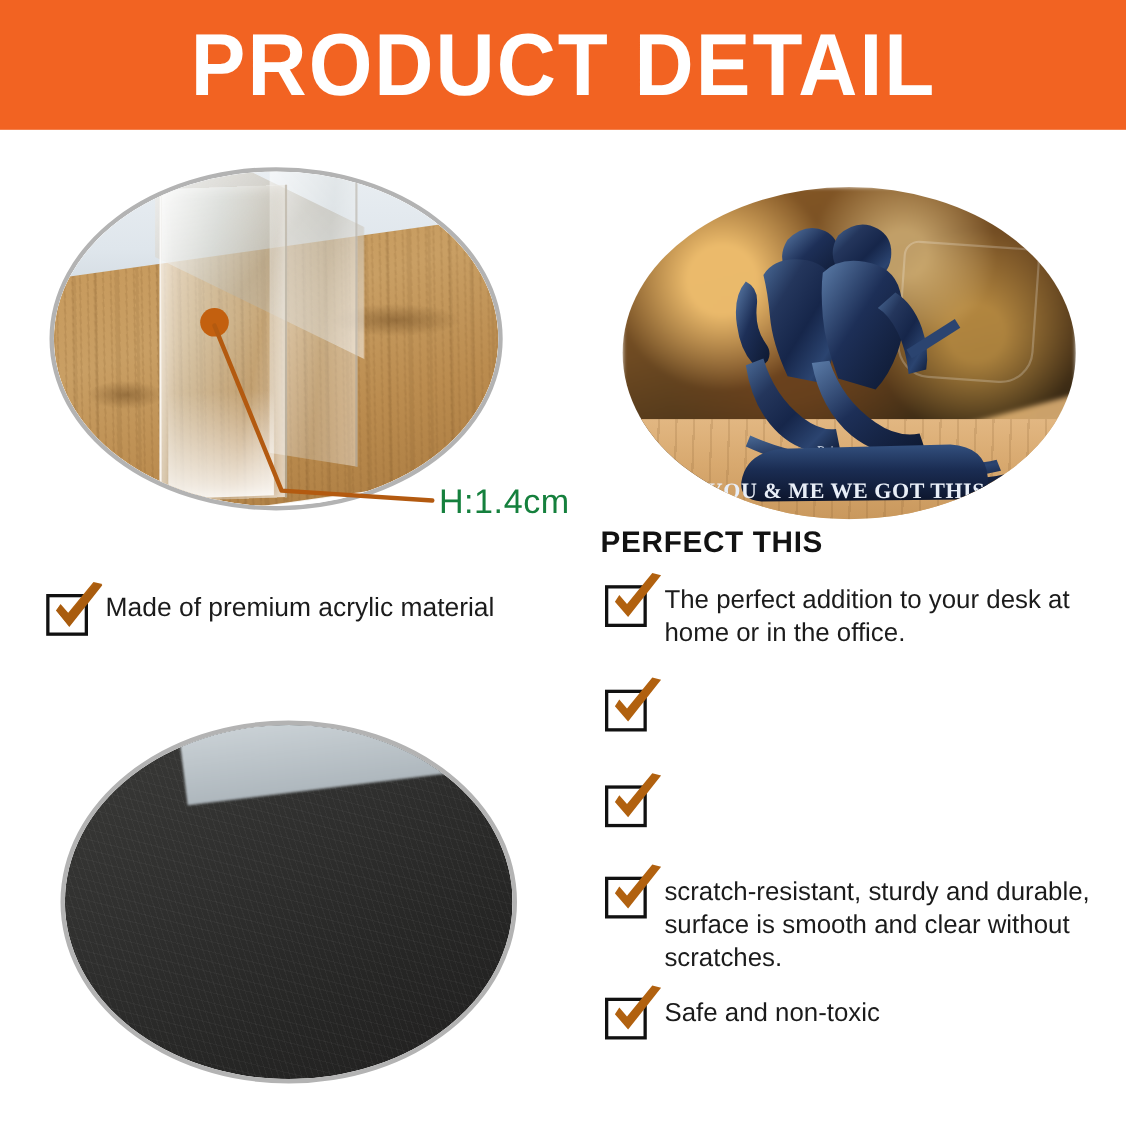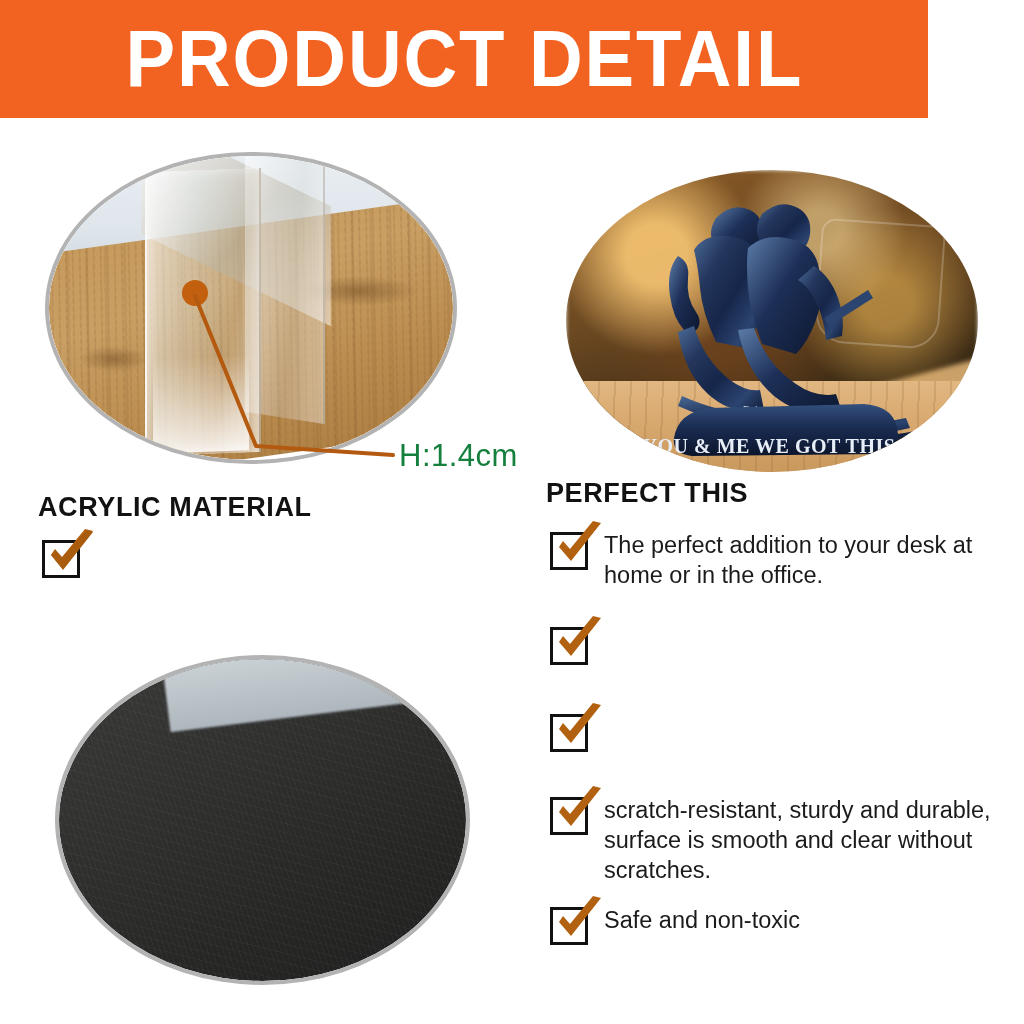--- a/index.html
+++ b/index.html
@@ -7,21 +7,21 @@
     width:1024px;height:1024px;
     background:#ffffff;
     font-family:"Liberation Sans", sans-serif;
     overflow:hidden;
     position:relative;
   }
   .page{position:relative;width:1024px;height:1024px;}
 
   
   .banner{
-    position:absolute;left:0;top:0;width:928px;height:118px;
+    position:absolute;left:0;top:0;width:1024px;height:118px;
     background:#f26322;
     display:flex;align-items:center;justify-content:center;
   }
   .banner-title{
     color:#ffffff;
     font-family:"Liberation Sans Narrow","Liberation Sans",sans-serif;
     font-weight:bold;
     font-size:80px;
     letter-spacing:2px;
     line-height:80px;
@@ -285,29 +285,29 @@
         <polygon points="128,75 300,104 250,240 52,196" fill="url(#blkTop)" stroke="rgba(236,242,245,0.9)" stroke-width="2"></polygon>
         <polygon points="136,84 292,110 246,228 62,190" fill="rgba(140,146,148,0.20)"></polygon>
         <polygon points="52,196 250,240 250,272 52,228" fill="url(#blkFront)"></polygon>
         <polygon points="250,240 300,104 300,136 250,272" fill="url(#blkSide)"></polygon>
         <polyline points="128,75 300,104" fill="none" stroke="rgba(255,255,255,0.85)" stroke-width="3"></polyline>
         <polyline points="52,196 52,228" fill="none" stroke="rgba(255,255,255,0.6)" stroke-width="2"></polyline>
       </svg>
     </div>
   </div>
 
-  <div class="section-heading" id="heading-acrylic">ACRYLIC MATERIAL</div>
 
   <div class="bullet" id="bullet-acrylic" style="left:42px;top:538px;width:470px;">
     <span class="checkbox">
       <svg width="56" height="56" viewBox="0 0 56 56">
         <path d="M8,26 L20,40 L50,2 L42,0 L19,28 L12,20 Z" fill="#b1610f"></path>
         <path d="M8,26 L20,41 L50,3 L44,1 L19,29 L12,21 Z" fill="#a95c0e"></path>
       </svg>
     </span>
+    <span class="bullet-text">Made of premium acrylic material</span>
   </div>
 
   <div class="section-heading" id="heading-gift">PERFECT THIS</div>
 
   <div class="bullet" style="left:522px;top:530px;width:450px;margin-left:28px;">
     <span class="checkbox">
       <svg width="56" height="56" viewBox="0 0 56 56">
           <path d="M8,26 L20,40 L50,2 L42,0 L19,28 L12,20 Z" fill="#b1610f"></path>
         </svg>
     </span>

